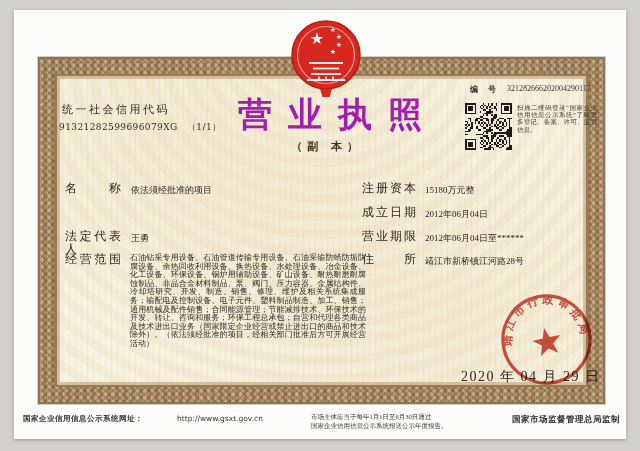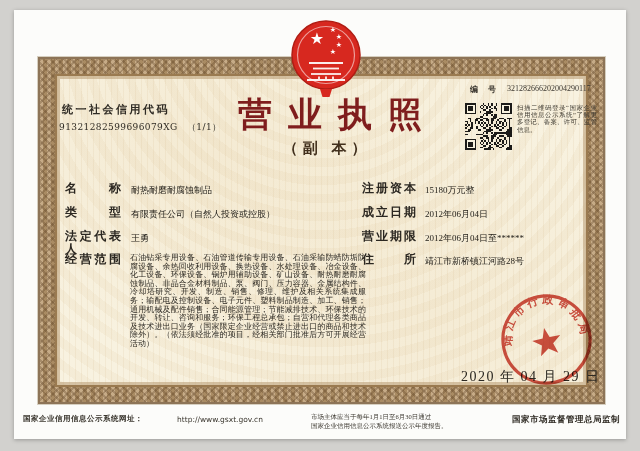--- a/index.html
+++ b/index.html
@@ -31,49 +31,49 @@
       repeating-linear-gradient(90deg, rgba(201,167,115,.12) 0 1px, transparent 1px 6px),
       repeating-radial-gradient(circle at 50% -20%, rgba(212,182,132,.10) 0 9px, transparent 9px 18px),
       radial-gradient(ellipse at 30% 25%, rgba(224,194,142,.16), transparent 60%),
       radial-gradient(ellipse at 72% 78%, rgba(224,194,142,.14), transparent 60%);
     border:2px solid #9a7a50;
     box-shadow:inset 0 0 0 3px rgba(184,154,114,.55);
   }
   .emblem{position:absolute;left:274px;top:8px;width:76px;height:80px;z-index:5;}
   .title{
     position:absolute;left:158px;top:86px;width:300px;z-index:4;
-    text-align:center;font-size:34px;font-weight:bold;color:#7f1d1d;
+    text-align:center;font-size:34px;font-weight:bold;color:#a21caf;
     letter-spacing:16px;padding-left:16px;line-height:1.1;
   }
   .subtitle{
     position:absolute;left:158px;top:129px;width:300px;text-align:center;
-    font-size:15px;font-weight:bold;color:#42301d;letter-spacing:5px;padding-left:5px;font-family:Liberation Serif, serif;
+    font-size:11px;font-weight:bold;color:#42301d;letter-spacing:5px;padding-left:5px;font-family:Liberation Serif, serif;
   }
   .serial{
     position:absolute;left:456px;top:74px;font-size:8px;color:#3a362f;
     display:flex;gap:7px;white-space:nowrap;
   }
   .serial .lab{letter-spacing:4px;font-weight:bold;}
   .ccode-label{
-    position:absolute;left:48px;top:92px;font-size:11px;font-weight:bold;
+    position:absolute;left:48px;top:92px;font-size:11px;font-weight:normal;
     color:#2f2b24;letter-spacing:2.5px;white-space:nowrap;
   }
   .ccode-value{
     position:absolute;left:45px;top:111px;font-size:9px;color:#2f2b24;
     letter-spacing:.4px;white-space:nowrap;font-family:"DejaVu Serif",serif;
   }
   .qr{position:absolute;left:451px;top:93px;width:47px;height:47px;}
   .qr svg{width:100%;height:100%;shape-rendering:crispEdges;}
   .qr-caption{
     position:absolute;left:503px;top:94px;width:80px;
     font-size:6.5px;line-height:7.2px;color:#3c382f;text-align:justify;
   }
   .field{position:absolute;display:flex;align-items:flex-start;}
   .f-label{
-    width:56px;font-size:12px;font-weight:bold;color:#2b2721;
+    width:56px;font-size:12px;font-weight:normal;color:#2b2721;
     text-align:justify;text-align-last:justify;line-height:1.1;flex:none;
   }
   .f-value{margin-left:10px;font-size:9px;color:#26231d;padding-top:2px;white-space:nowrap;}
   .fl{left:51px;} .fr{left:348px;} .fr .f-label{width:54px;} .fr .f-value{margin-left:9px;}
   .r1{top:172px;} .r2{top:196px;} .r3{top:220px;} .r4{top:243px;}
   .scope-value{
     position:absolute;left:116px;top:244px;width:236px;
     font-size:8px;line-height:8.6px;color:#2c2923;text-align:justify;
   }
   .reg-label{
@@ -82,21 +82,21 @@
   }
   .issue-date{
     position:absolute;left:447px;top:358px;font-size:14px;color:#2b2822;
     letter-spacing:1.5px;white-space:nowrap;z-index:3;
   }
   .seal{
     position:absolute;left:485px;top:282px;width:95px;height:95px;z-index:6;
     opacity:.86;mix-blend-mode:multiply;transform:rotate(-12deg);
   }
   .footer-left{
-    position:absolute;left:9px;top:404px;display:flex;align-items:center;gap:10px;
+    position:absolute;left:9px;top:404px;display:flex;align-items:flex-start;gap:10px;
   }
   .footer-left .lab{font-size:7.5px;font-weight:bold;color:#3a362e;letter-spacing:.5px;}
   .footer-left .url{font-size:7.5px;color:#3a362e;font-family:"DejaVu Sans",sans-serif;padding-left:24px;}
   .footer-center{
     position:absolute;left:297px;top:403px;width:160px;
     font-size:6.5px;line-height:8.5px;color:#3a362e;
   }
   .footer-right{
     position:absolute;left:498px;top:404px;font-size:8.5px;font-weight:bold;
     color:#35312a;letter-spacing:.5px;white-space:nowrap;
@@ -424,25 +424,21 @@
           <rect x="26" y="28" width="1" height="1"></rect>
           <rect x="27" y="28" width="1" height="1"></rect>
           <rect x="28" y="28" width="1" height="1"></rect>
         </g>
     </svg>
   </div>
   <div class="qr-caption">扫描二维码登录“国家企业信用信息公示系统”了解更多登记、备案、许可、监管信息。</div>
 
   <div class="field fl r1">
     <span class="f-label">名称</span>
-    <span class="f-value">耐热耐磨耐腐蚀制品</span>
-  </div>
-  <div class="field fl r2">
-    <span class="f-label">类型</span>
-    <span class="f-value">有限责任公司（自然人投资或控股）</span>
+    <span class="f-value">依法须经批准的项目</span>
   </div>
   <div class="field fl r3">
     <span class="f-label">法定代表人</span>
     <span class="f-value">王勇</span>
   </div>
   <div class="field fl r4">
     <span class="f-label">经营范围</span>
   </div>
   <div class="scope-value">石油钻采专用设备、石油管道传输专用设备、石油采输防蜡防垢防腐设备、余热回收利用设备、换热设备、水处理设备、冶金设备、化工设备、环保设备、锅炉用辅助设备、矿山设备、耐热耐磨耐腐蚀制品、非晶合金材料制品、泵、阀门、压力容器、金属结构件、冷却塔研究、开发、制造、销售、修理、维护及相关系统集成服务；输配电及控制设备、电子元件、塑料制品制造、加工、销售；通用机械及配件销售；合同能源管理；节能减排技术、环保技术的开发、转让、咨询和服务；环保工程总承包；自营和代理各类商品及技术进出口业务（国家限定企业经营或禁止进出口的商品和技术除外）。（依法须经批准的项目，经相关部门批准后方可开展经营活动）</div>
 

